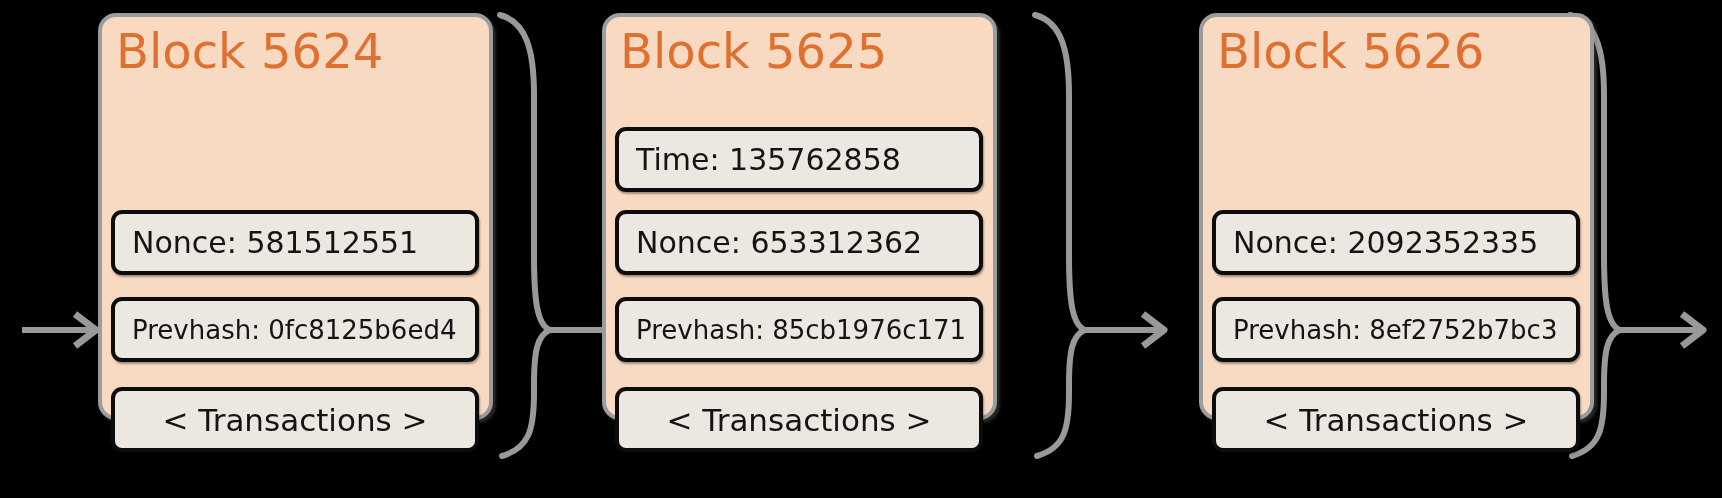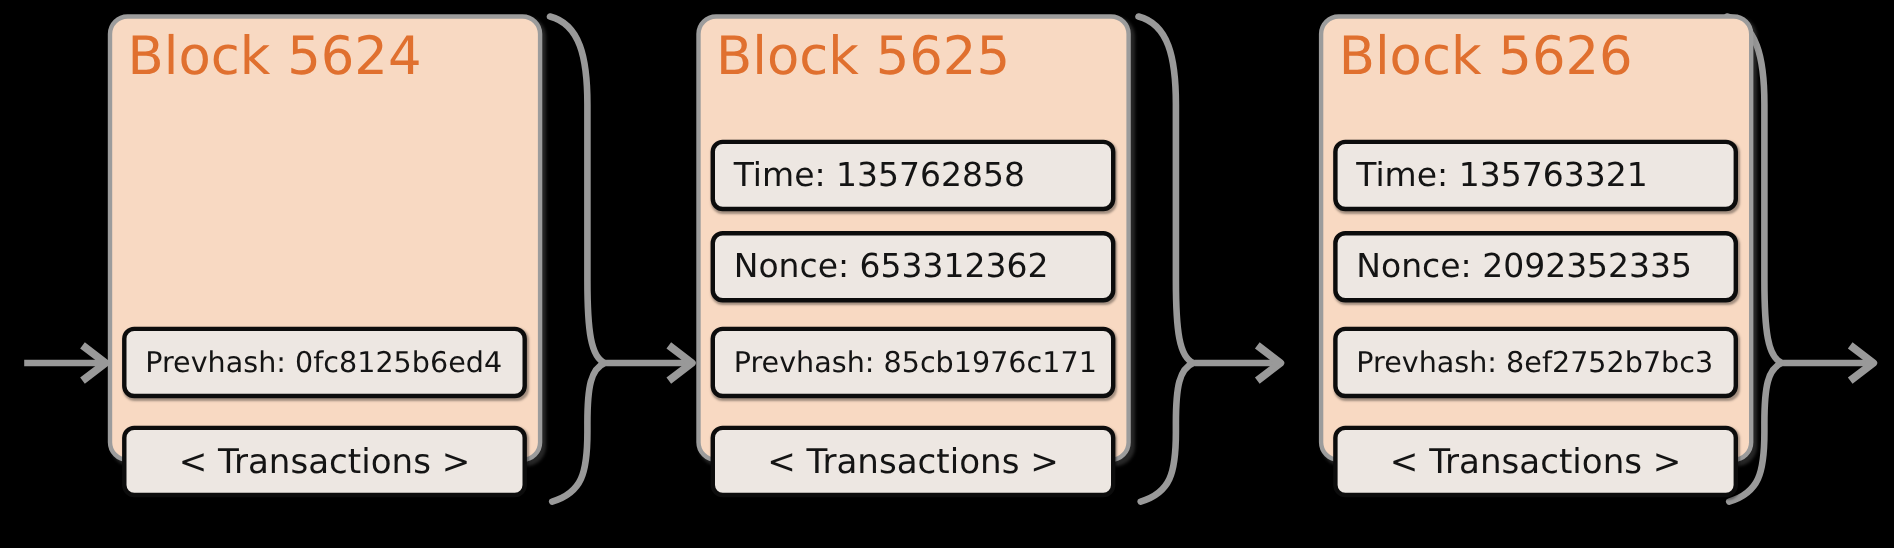--- a/index.html
+++ b/index.html
@@ -26,21 +26,21 @@
   .block {
     position: absolute; top: 13px;
     width: 395px; height: 407px;
     box-sizing: border-box;
     background: var(--block_fill, #f8d9c2);
     border: 4px solid var(--block_border, #9c9c9c);
     border-radius: 18px;
     box-shadow: 3px 3px 3px rgba(130,130,130,0.30);
   }
   .block-0 { left: 98px; }
-  .block-1 { left: 633px; }
+  .block-1 { left: 602px; }
   .block-2 { left: 1167px; margin-left: 32px; }
   .block-title {
     margin: 10px 0 0 14px;
     font-size: 48px;
     line-height: 1;
     color: var(--title_text, #e0702f);
     white-space: nowrap;
   }
   .field {
     position: absolute; left: 9px;
@@ -87,33 +87,33 @@
 
     <g>
       <path class="conn-brace" d="M1570,15 C1597,22 1604,52 1604,95 L1604,255 C1604,300 1607,325 1620,330 C1607,335 1604,352 1604,385 L1604,393 C1604,430 1599,448 1572,456"></path>
       <line class="conn-line" x1="1621" y1="330" x2="1700" y2="330"></line>
       <polyline class="conn-head" points="1682,314 1703,330 1682,346"></polyline>
     </g>
   </svg>
 
   <div class="block block-0">
     <div class="block-title">Block 5624</div>
+    <div class="field field-nonce">Nonce: 581512551</div>
     <div class="field field-prevhash">Prevhash: 0fc8125b6ed4</div>
     <div class="field field-tx">&lt; Transactions &gt;</div>
   </div>
 
   <div class="block block-1">
     <div class="block-title">Block 5625</div>
     <div class="field field-time">Time: 135762858</div>
     <div class="field field-nonce">Nonce: 653312362</div>
     <div class="field field-prevhash">Prevhash: 85cb1976c171</div>
     <div class="field field-tx">&lt; Transactions &gt;</div>
   </div>
 
   <div class="block block-2">
     <div class="block-title">Block 5626</div>
-    <div class="field field-time">Time: 135763321</div>
     <div class="field field-nonce">Nonce: 2092352335</div>
     <div class="field field-prevhash">Prevhash: 8ef2752b7bc3</div>
     <div class="field field-tx">&lt; Transactions &gt;</div>
   </div>
 
 </div>
 
 </body></html>

